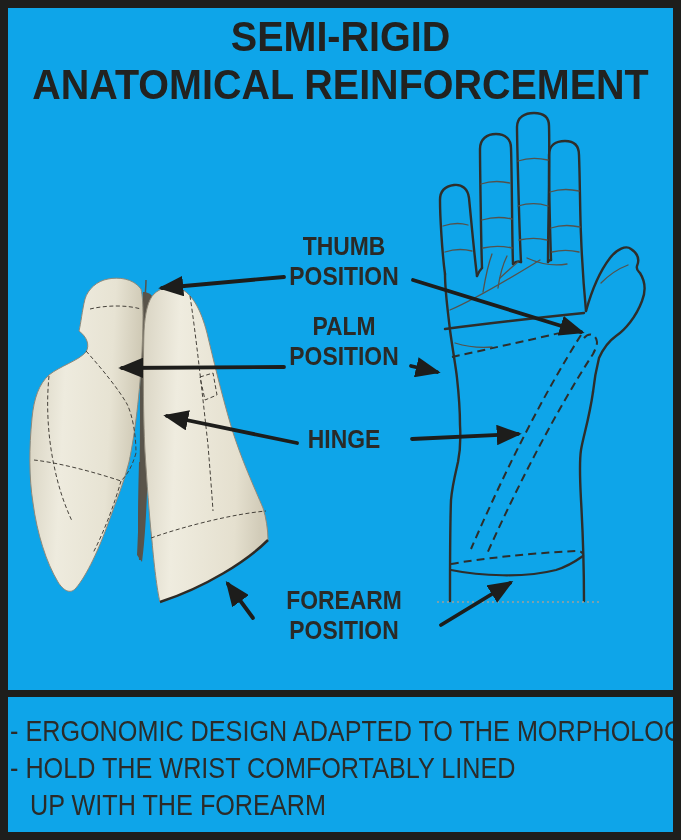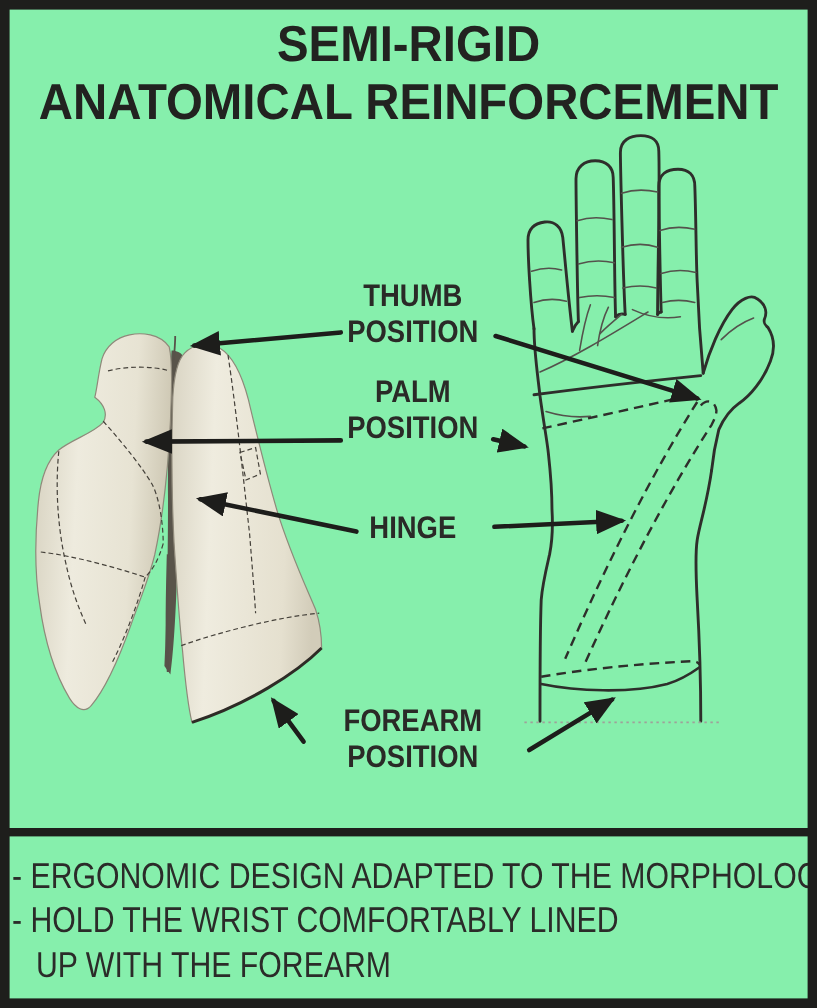--- a/index.html
+++ b/index.html
@@ -1,19 +1,19 @@
 <!DOCTYPE html>
 <html><head>
 <meta charset="utf-8">
 <style>
   html,body{margin:0;padding:0;background:#ffffff;}
   .frame{
     position:relative;
     width:681px;height:840px;
-    background:#86efac;
+    background:#0ea5e9;
     font-family:"Liberation Sans","DejaVu Sans",sans-serif;
     overflow:hidden;
   }
   .border-overlay{
     position:absolute;inset:0;
     border:8px solid #1e1e1c;
     box-sizing:border-box;
     pointer-events:none;
     z-index:30;
   }

